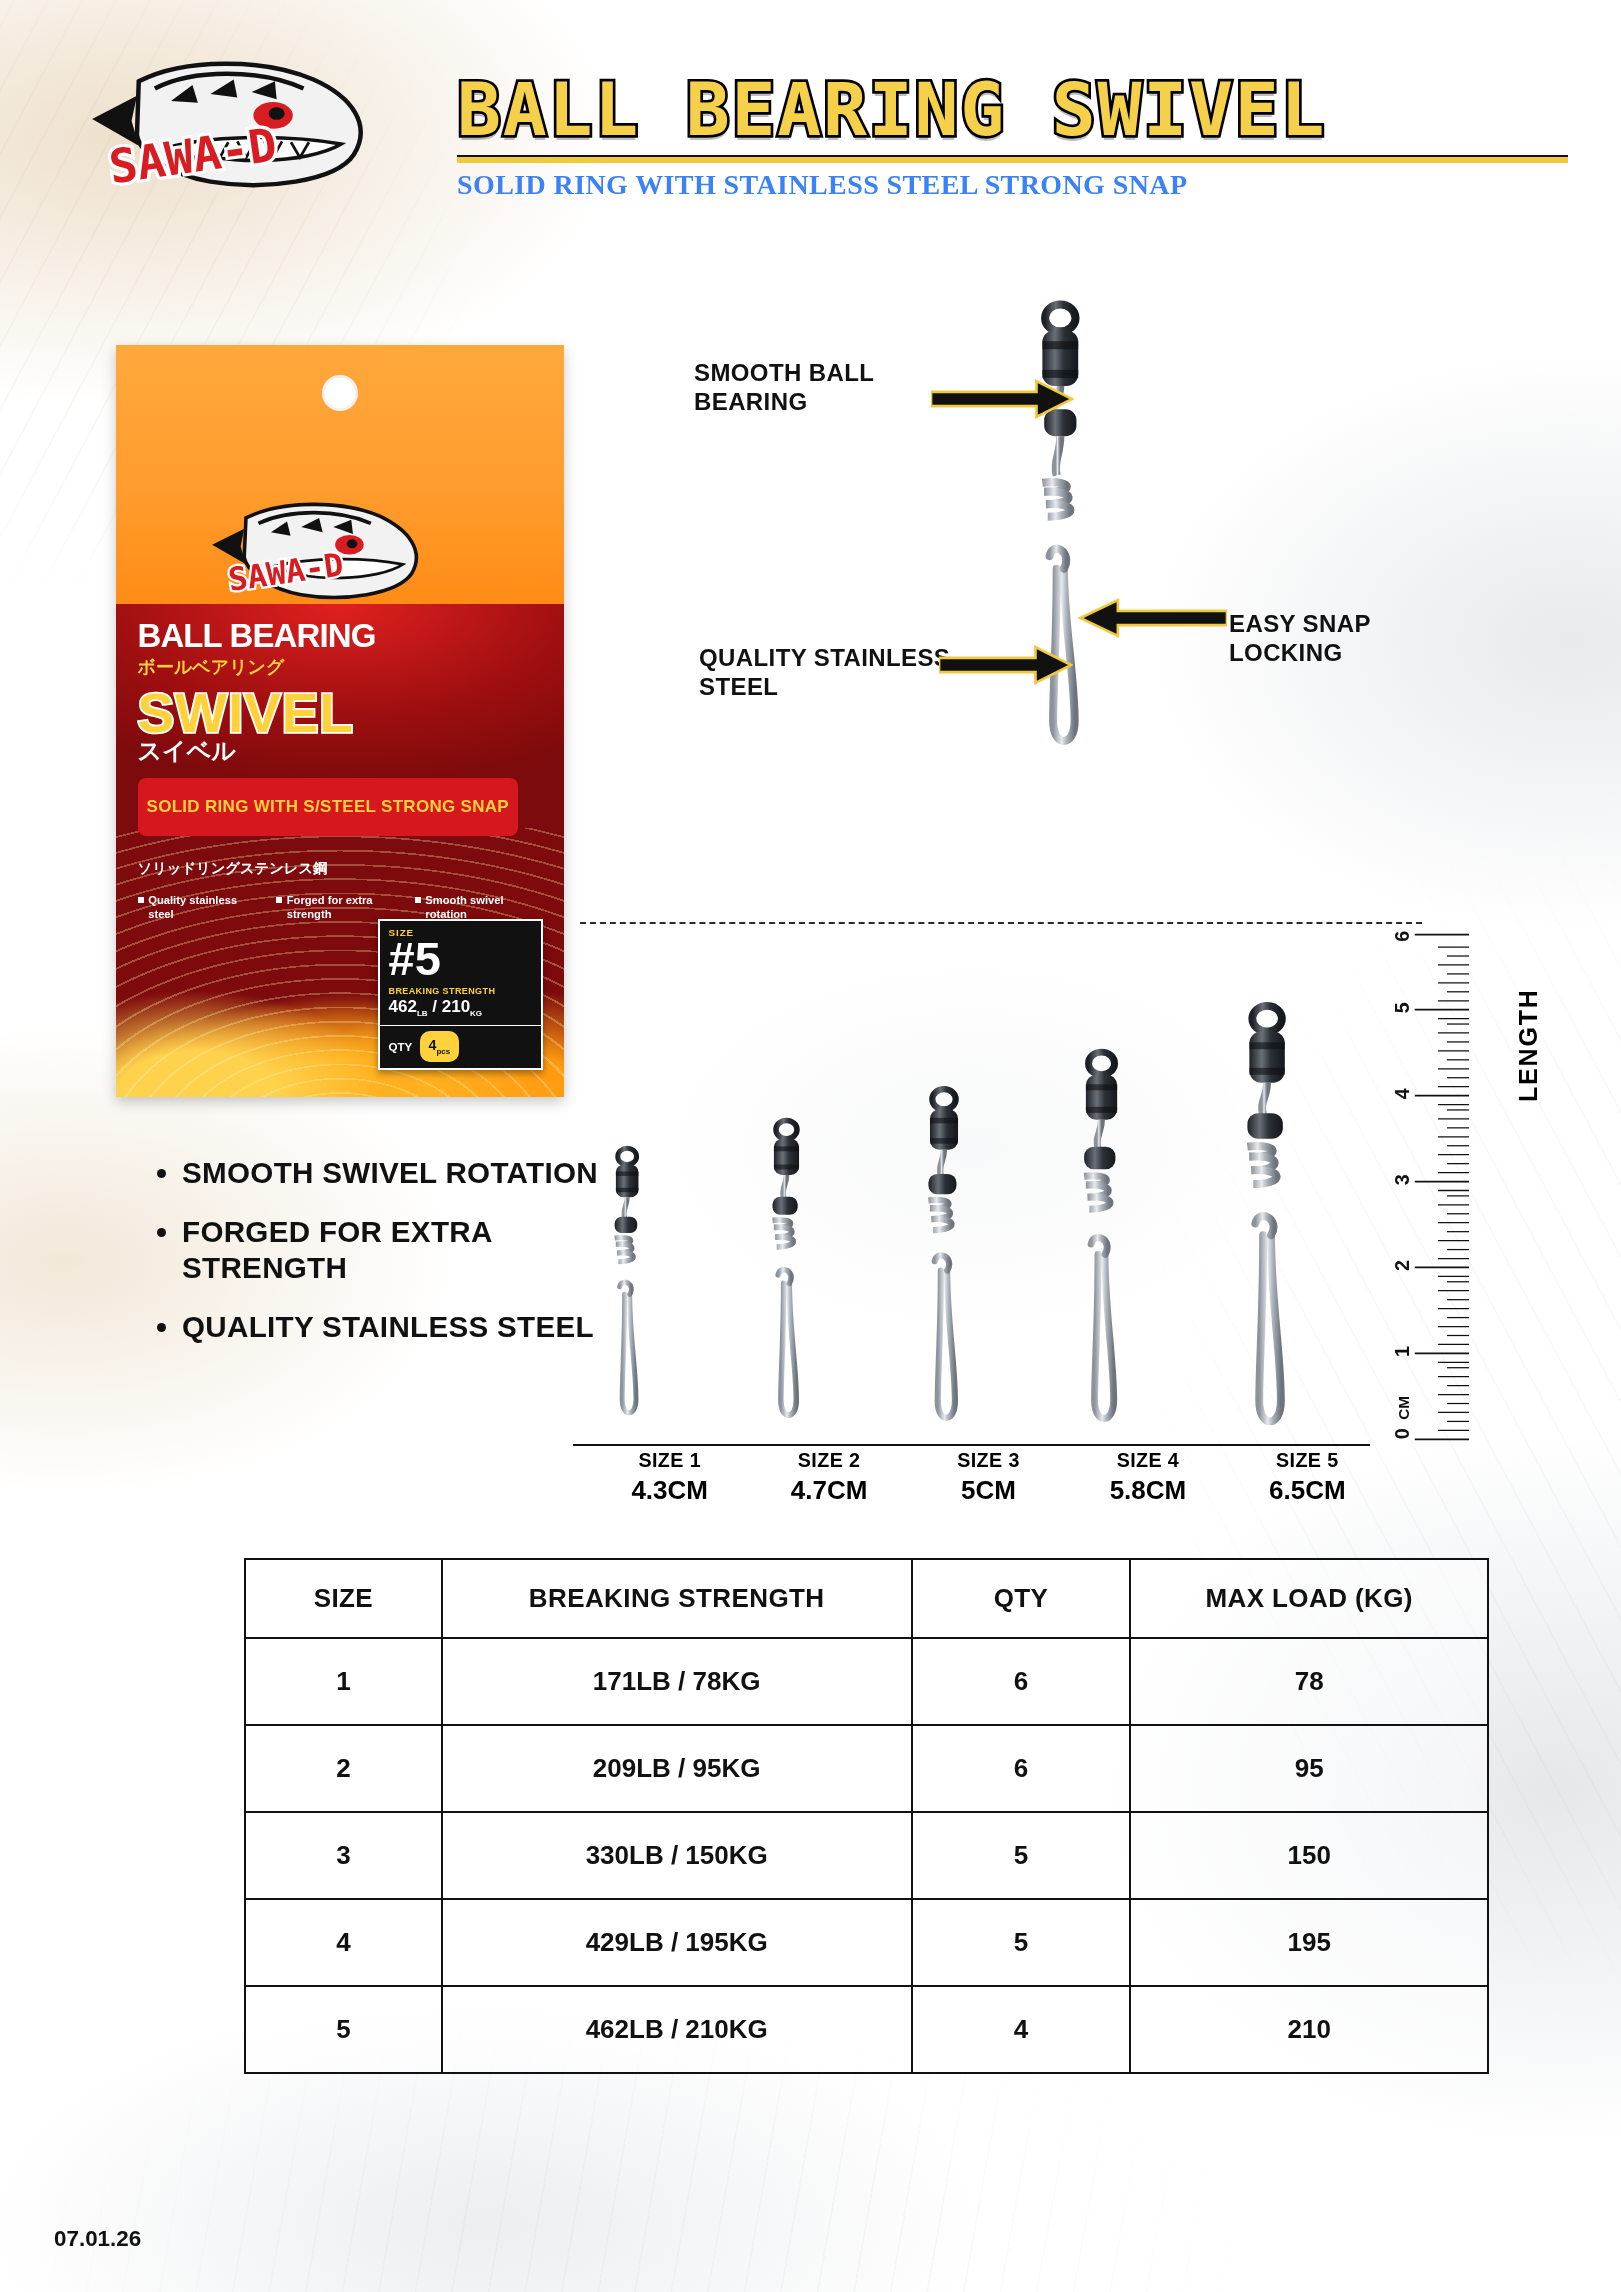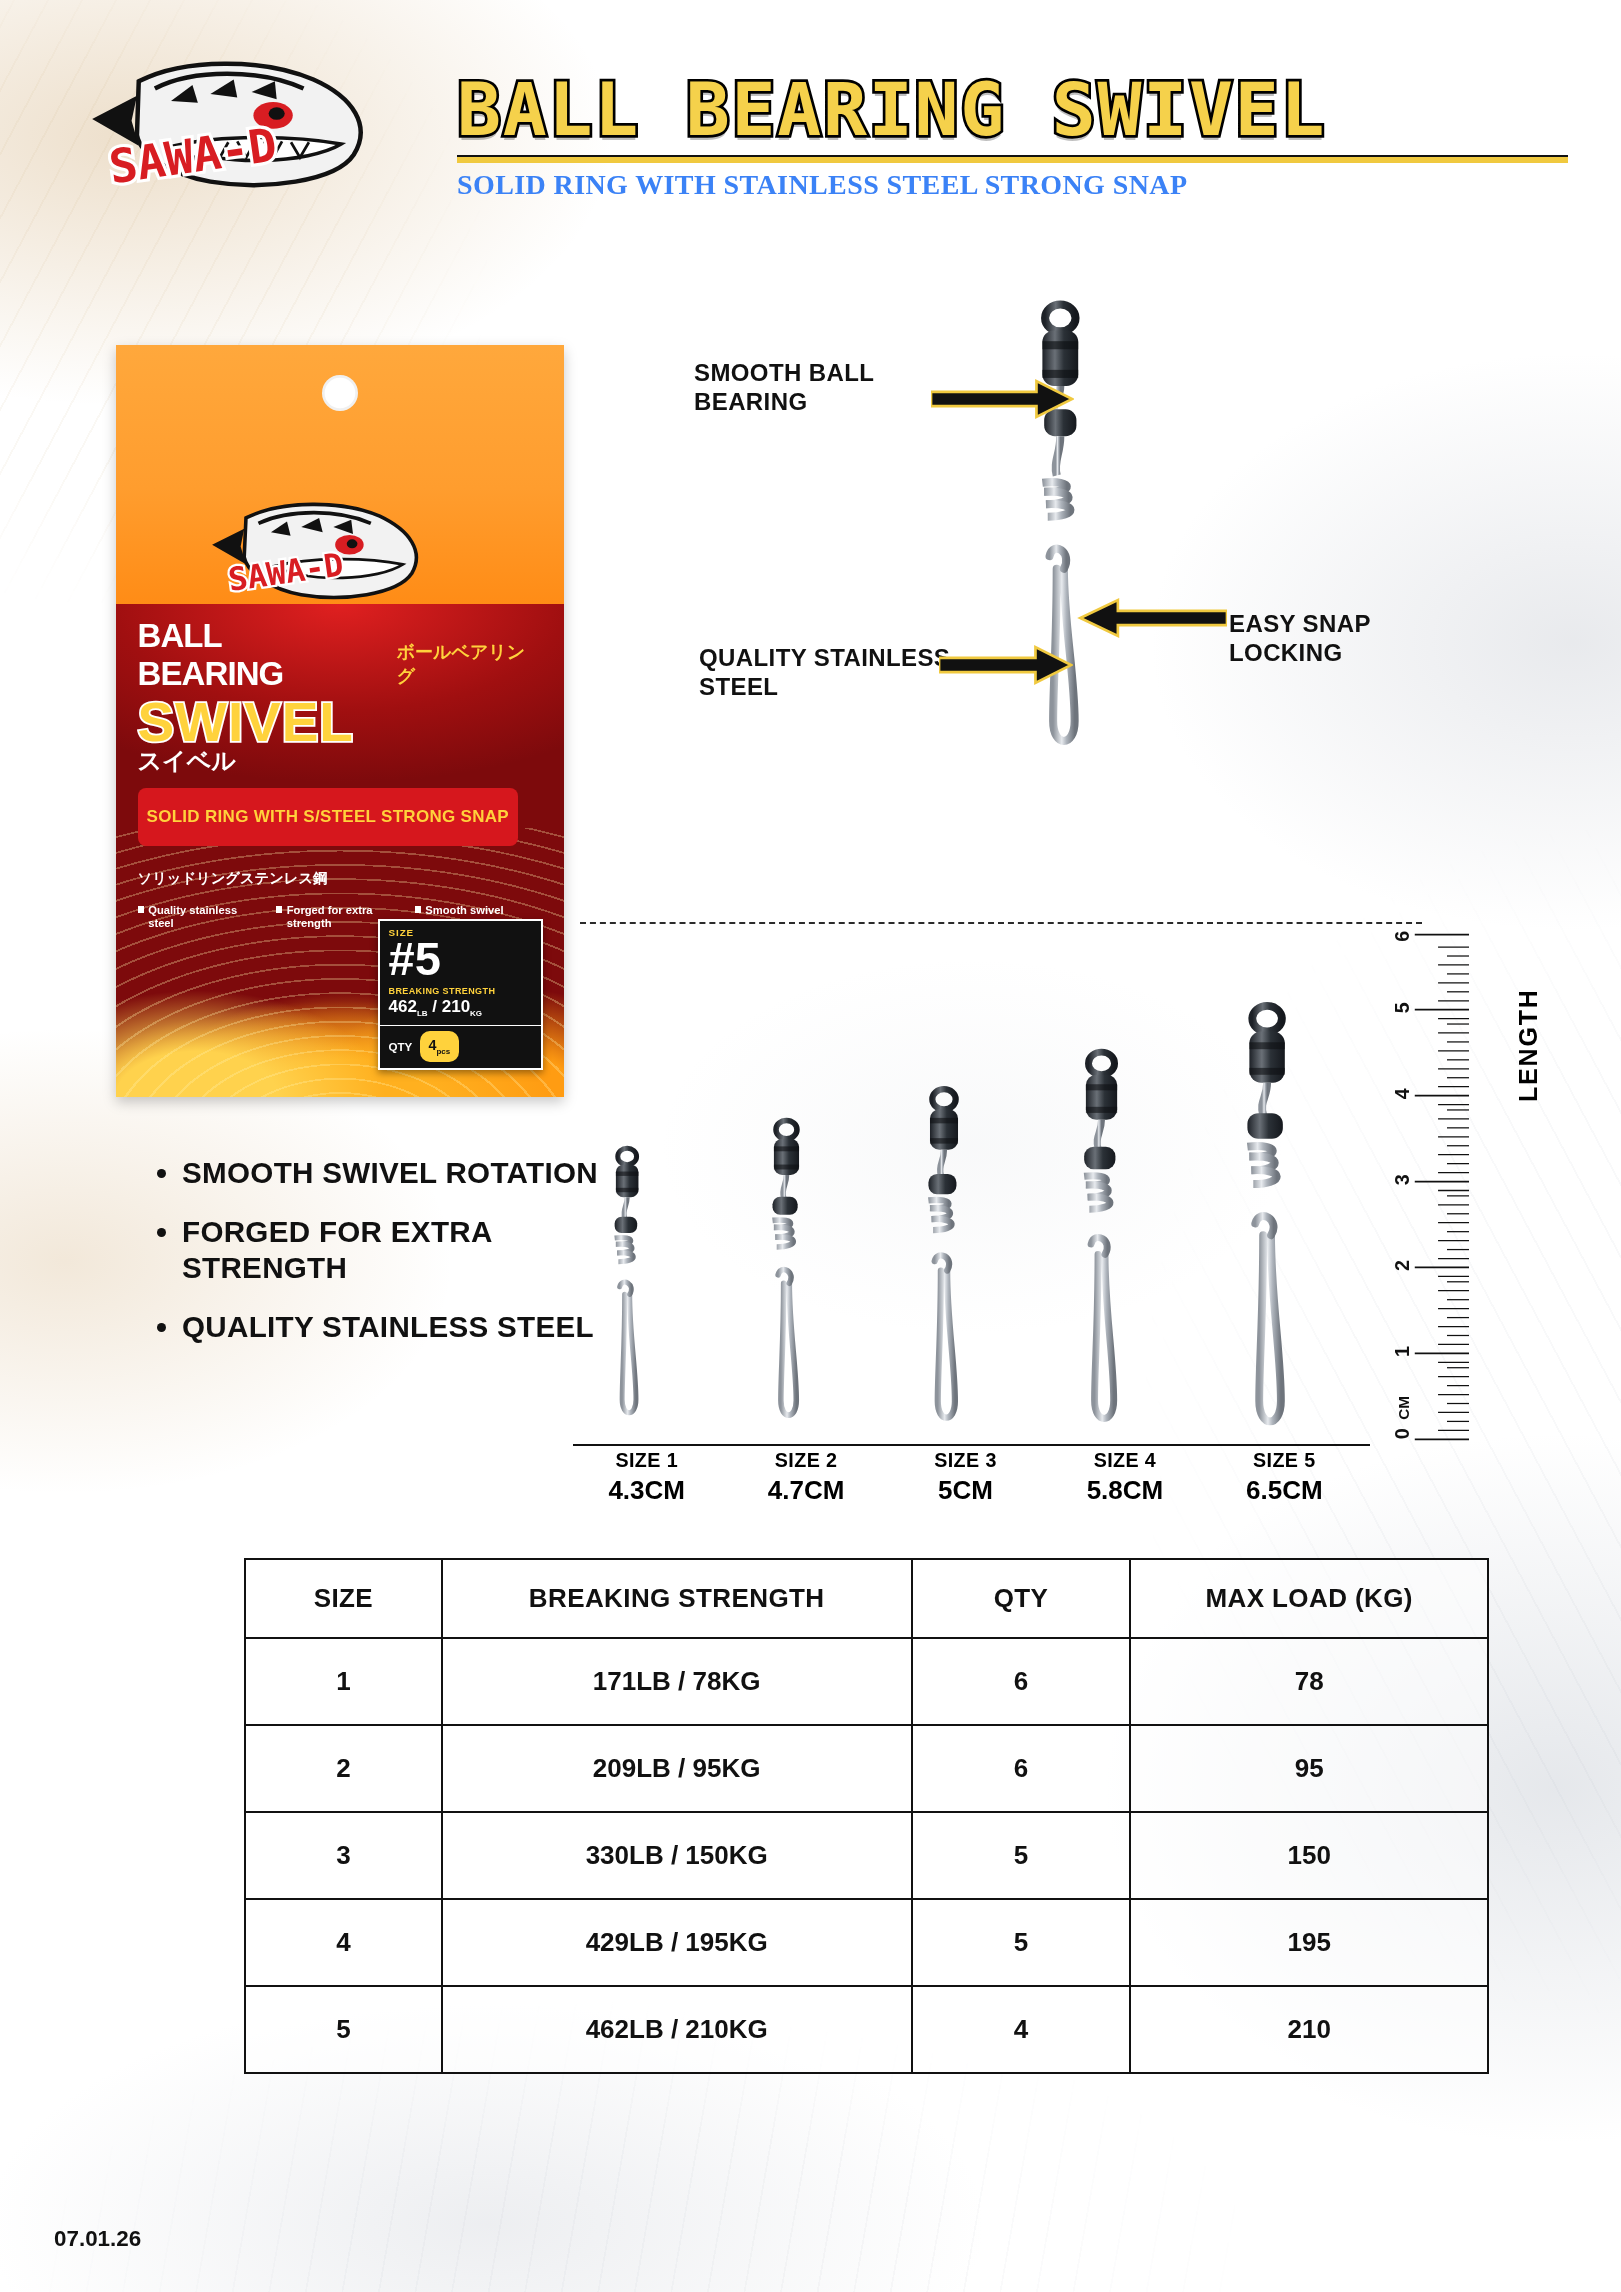--- a/index.html
+++ b/index.html
@@ -71,21 +71,21 @@
   .pack .flames{position:absolute;left:0;right:0;bottom:0;height:296px;
      background:
        radial-gradient(ellipse 269px 152px at 18% 100%, #ffd24d 0 30%, rgba(255,210,77,0) 70%),
        radial-gradient(ellipse 287px 179px at 52% 108%, #ffb01f 0 34%, rgba(255,176,31,0) 72%),
        radial-gradient(ellipse 269px 161px at 85% 102%, #ff9c12 0 32%, rgba(255,156,18,0) 72%),
        radial-gradient(ellipse 448px 215px at 50% 122%, #ff7d08 0 40%, rgba(255,125,8,0) 75%);
   }
   .pack .flamelines{position:absolute;left:0;right:0;bottom:0;height:269px;opacity:.55;
      background:repeating-radial-gradient(ellipse 376px 233px at 50% 120%, rgba(255,240,170,.55) 0 2.7px, rgba(255,240,170,0) 2.7px 23px);}
   .pack .ptxt{position:relative;padding:12.5px 21.5px 0 21.5px;}
-  .pack .l1{display:flex;align-items:flex-end;gap:23px;}
+  .pack .l1{display:flex;gap:0;flex-direction:column;}
   .pack .l1 .bb{font-size:33px;font-weight:bold;color:#fff;letter-spacing:-0.9px;}
   .pack .l1 .jp{font-size:18px;font-weight:bold;color:#ffd23c;padding-bottom:4.5px;}
   .pack .sw{font-size:55px;font-weight:bold;letter-spacing:0.9px;line-height:56px;margin-top:1.8px;
      color:#ffd23c;-webkit-text-stroke:3.6px #ffffff;paint-order:stroke fill;}
   .pack .swjp{font-size:24px;font-weight:bold;color:#fff;margin-top:-5.4px;}
   .pack .strip{margin-top:10.7px;background:#d6171d;color:#ffd23c;font-size:17px;font-weight:bold;
      padding:19px 9px;display:inline-block;letter-spacing:0.3px;border-radius:8px;}
   .pack .jp2{color:#fff;font-size:14.3px;font-weight:bold;margin-top:23px;}
   .pack .bullets{display:flex;gap:10.7px;margin-top:16px;}
   .pack .bullets div{flex:1;color:#fff;font-size:11.2px;font-weight:bold;line-height:13.4px;position:relative;padding-left:10.7px;}
@@ -107,21 +107,21 @@
   .features li{list-style:disc;font-size:29.6px;font-weight:bold;line-height:36px;color:#111;margin-bottom:23px;letter-spacing:0.3px;}
   .features ul{margin:0;padding-left:34px;}
 
   
   .callout{position:absolute;font-size:24px;font-weight:bold;line-height:29px;color:#111;letter-spacing:0.4px;}
   .c-smooth{left:694px;top:358px;width:269px;}
   .c-quality{left:699px;top:643px;width:269px;text-align:left;}
   .c-easy{left:1229px;top:609px;width:260px;}
 
   
-  .sizelabels{position:absolute;left:567px;top:1449px;width:797px;display:flex;}
+  .sizelabels{position:absolute;left:590px;top:1449px;width:797px;display:flex;}
   .sizelabels div{flex:1;text-align:center;}
   .sizelabels .n{font-size:19.7px;font-weight:bold;letter-spacing:0.4px;}
   .sizelabels .v{font-size:26px;font-weight:bold;margin-top:2.7px;}
   .rowline{position:absolute;left:573px;top:1444px;width:797px;height:0;border-top:2.7px solid #111;}
   .dashline{position:absolute;left:580px;top:922px;width:842px;border-top:2.7px dashed #2b2b2b;}
 
   .lengthlbl{position:absolute;left:1514px;top:1102px;font-size:25px;font-weight:bold;letter-spacing:1.8px;
      transform:rotate(-90deg);transform-origin:left top;}
 
   

